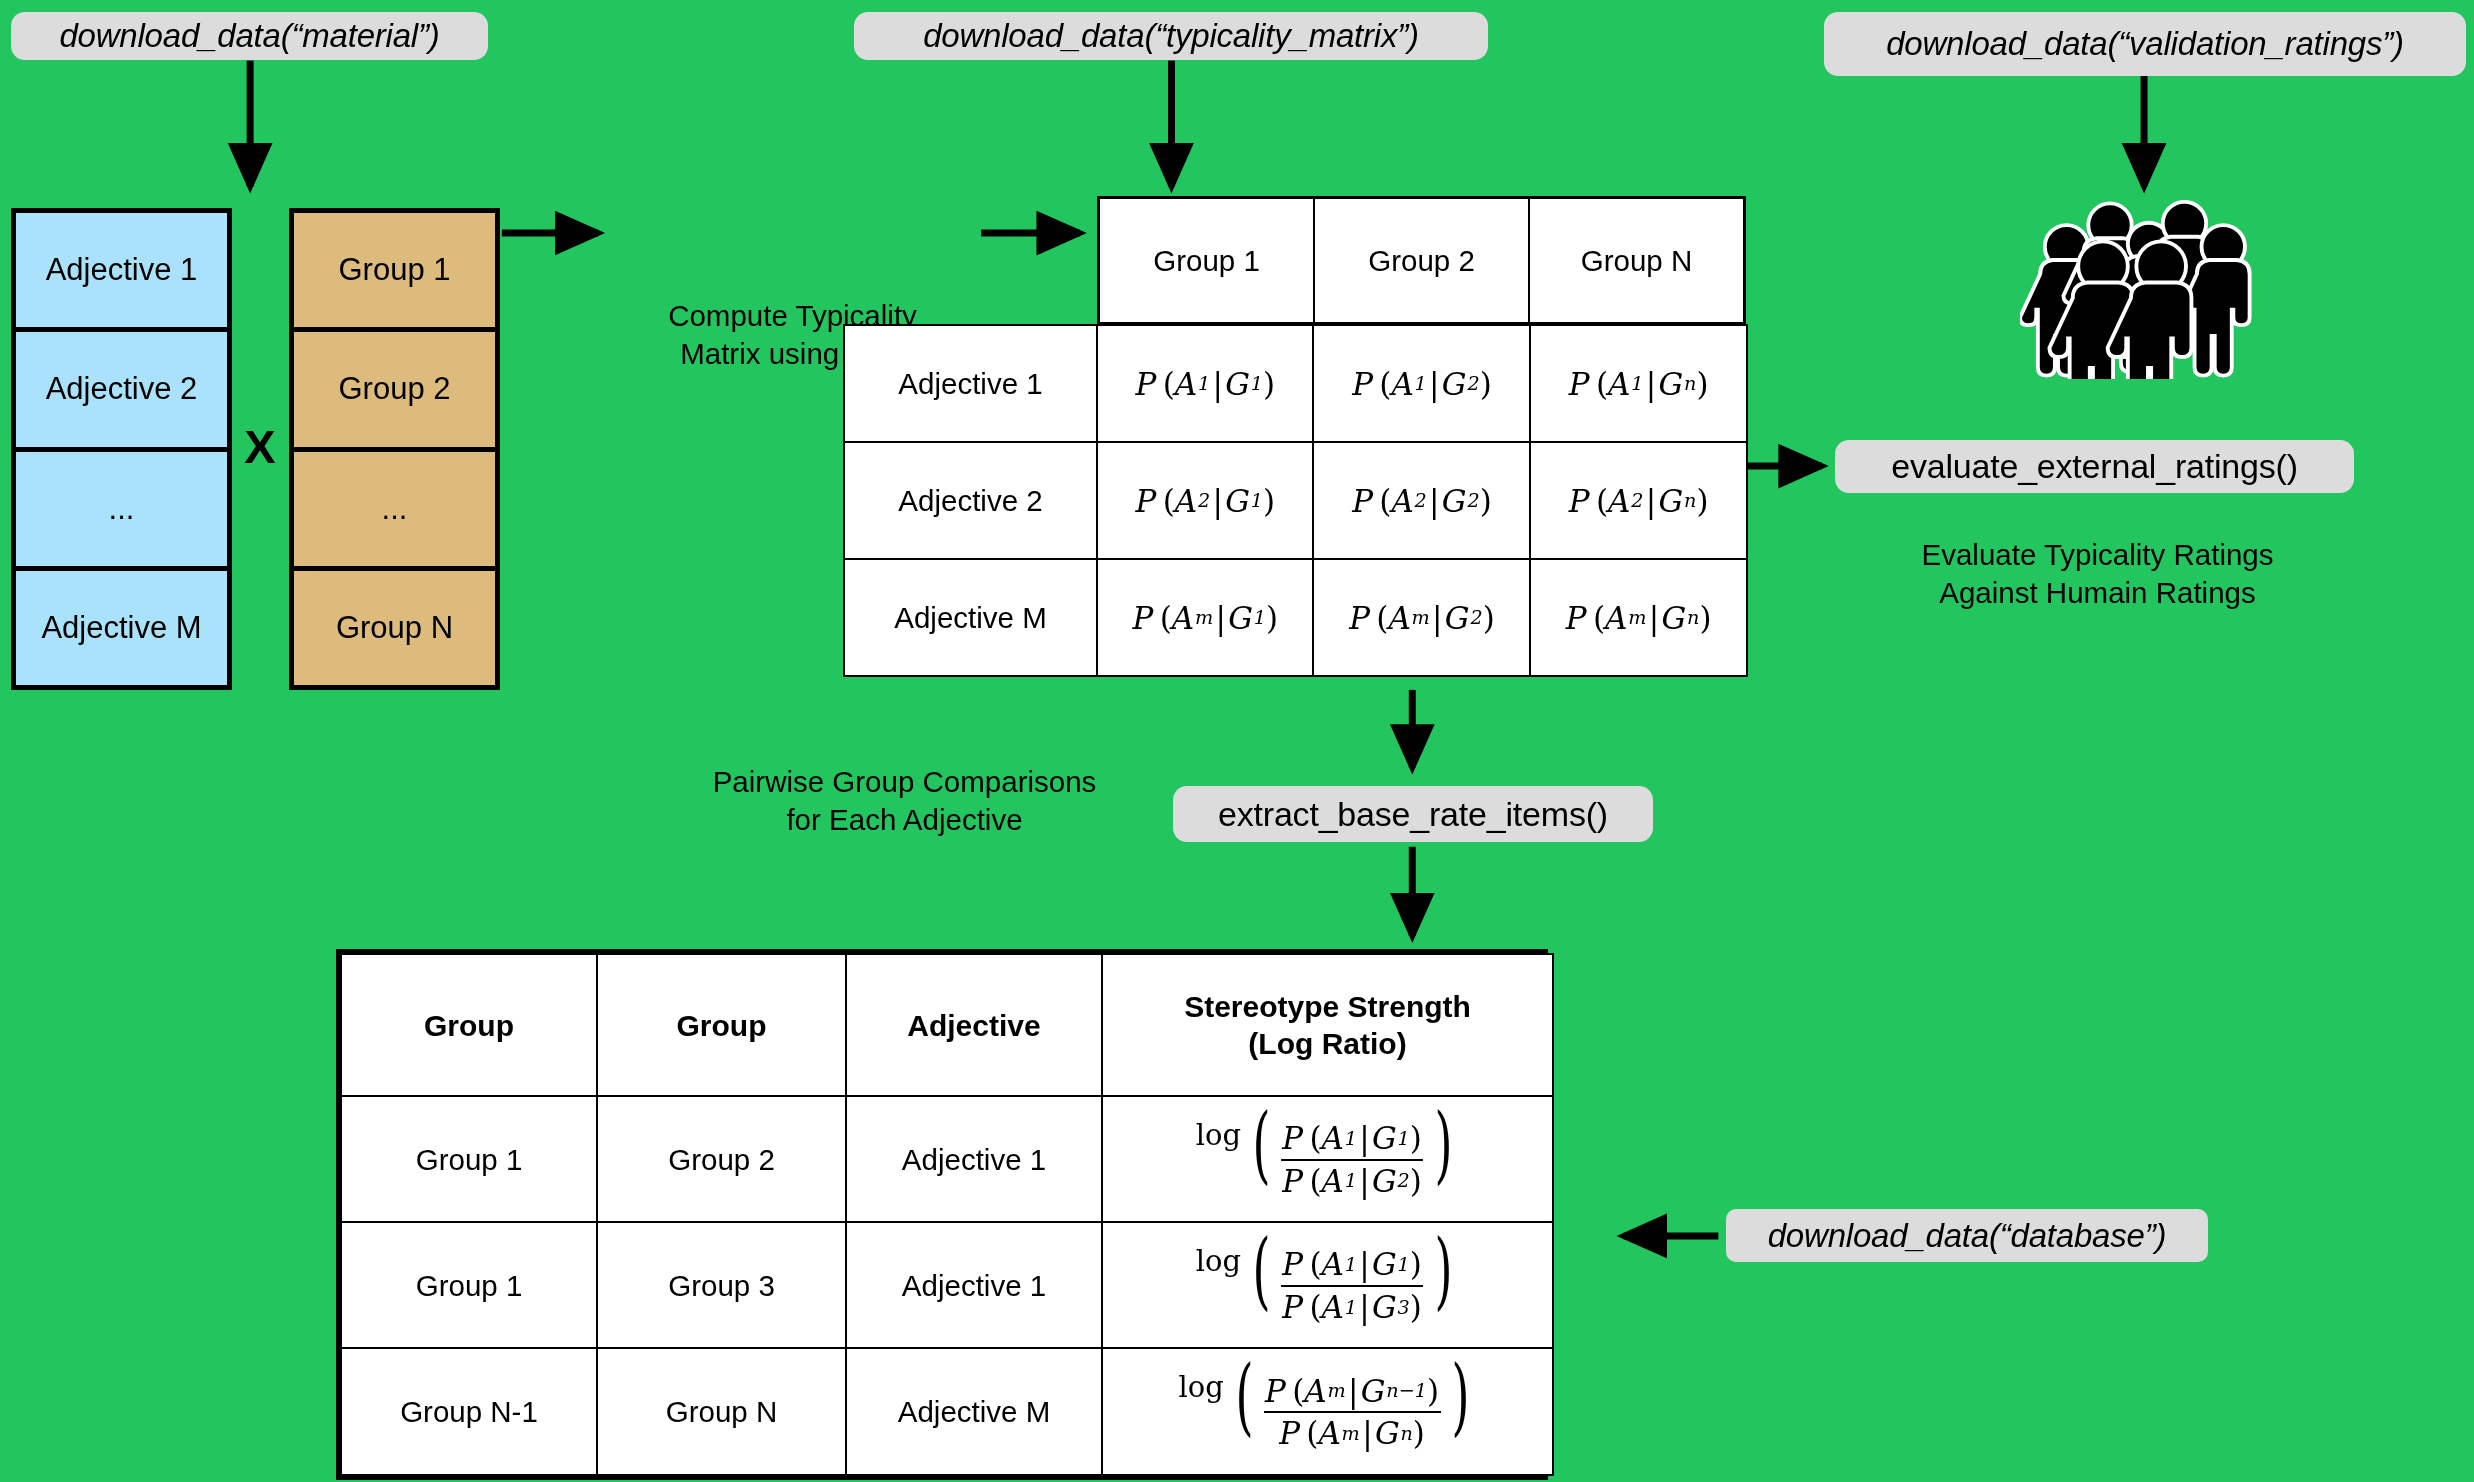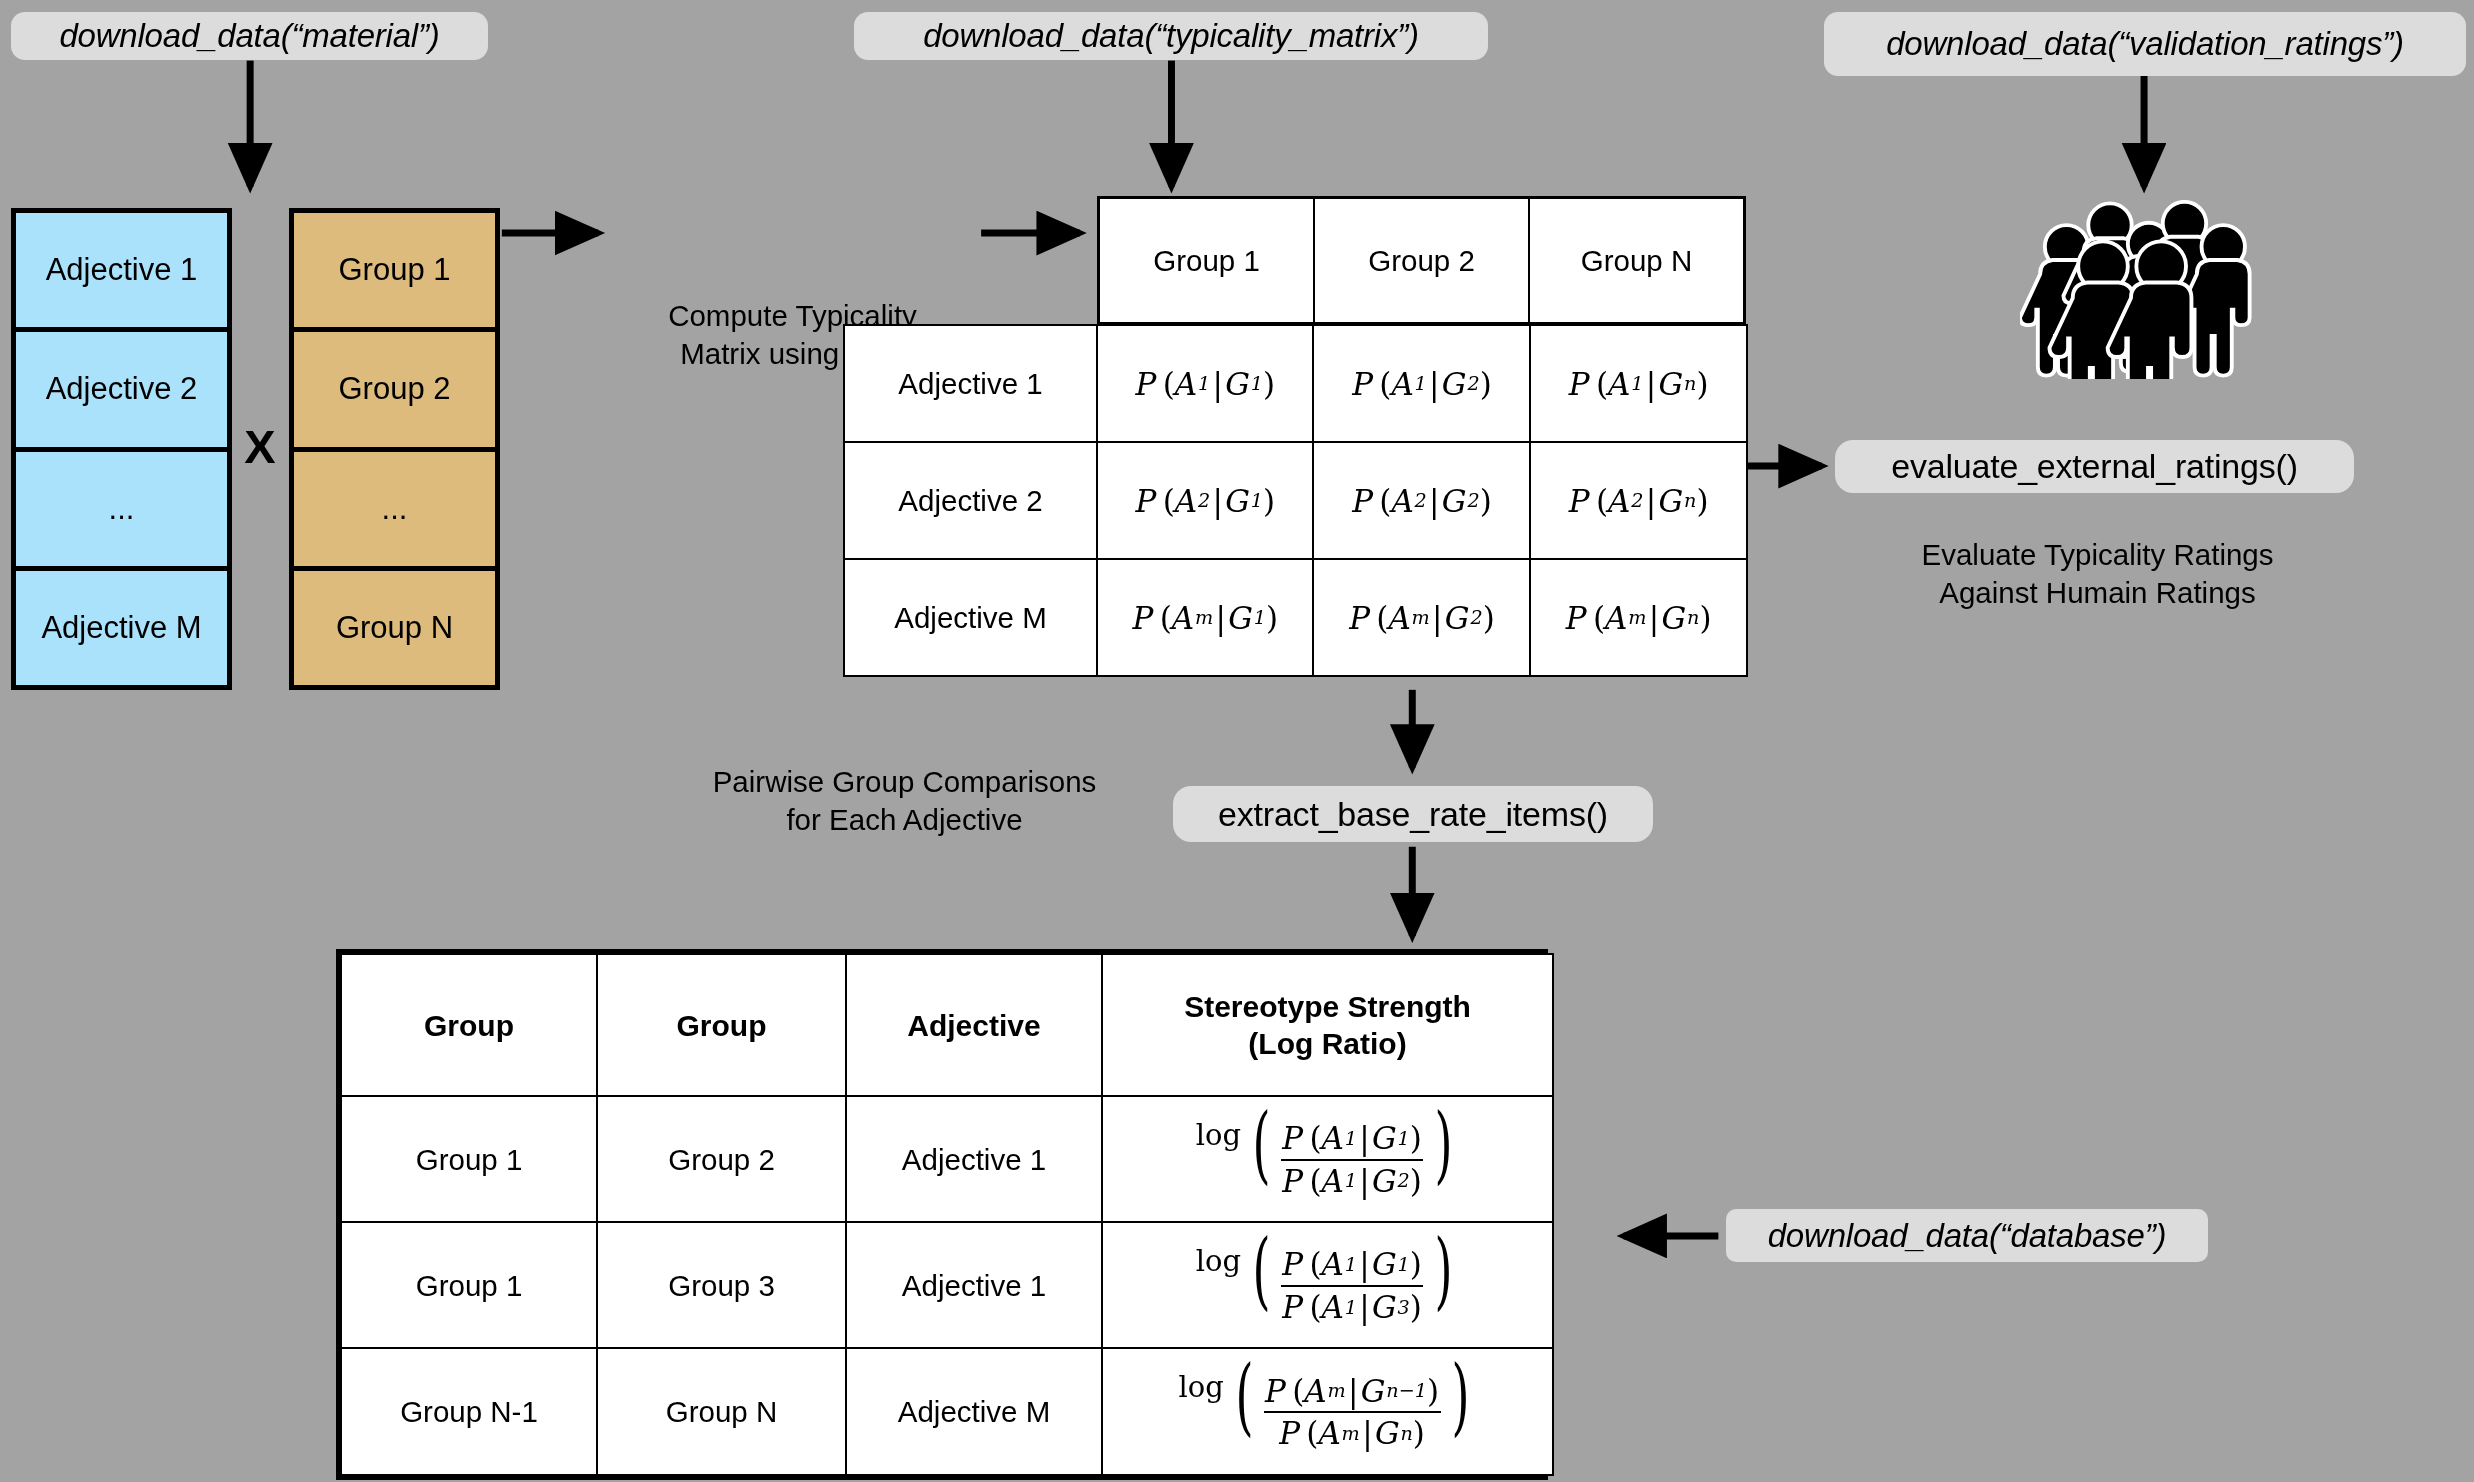--- a/index.html
+++ b/index.html
@@ -8,39 +8,39 @@
     background: #ffffff;
   }
   body {
     font-family: "Liberation Sans", sans-serif;
     color: #000000;
   }
   #canvas {
     position: relative;
     width: 2475px;
     height: 1483px;
-    background: #a3a3a3;
+    background: #22c55e;
     overflow: hidden;
   }
   .abs { position: absolute; box-sizing: border-box; }
 
   
   .pill {
     background: #dcdcdc;
     border-radius: 14px;
     display: flex;
     align-items: center;
     justify-content: center;
     font-style: italic;
     font-weight: 400;
     color: #000;
     white-space: nowrap;
     letter-spacing: -0.2px;
   }
-  .pill.noital { font-style: normal; border-radius: 18px; }
+  .pill.noital { font-style: normal; }
 
   
   .stack {
     border: 5.4px solid #000;
     display: flex;
     flex-direction: column;
   }
   .stack .cell {
     flex: 1 1 0;
     display: flex;

